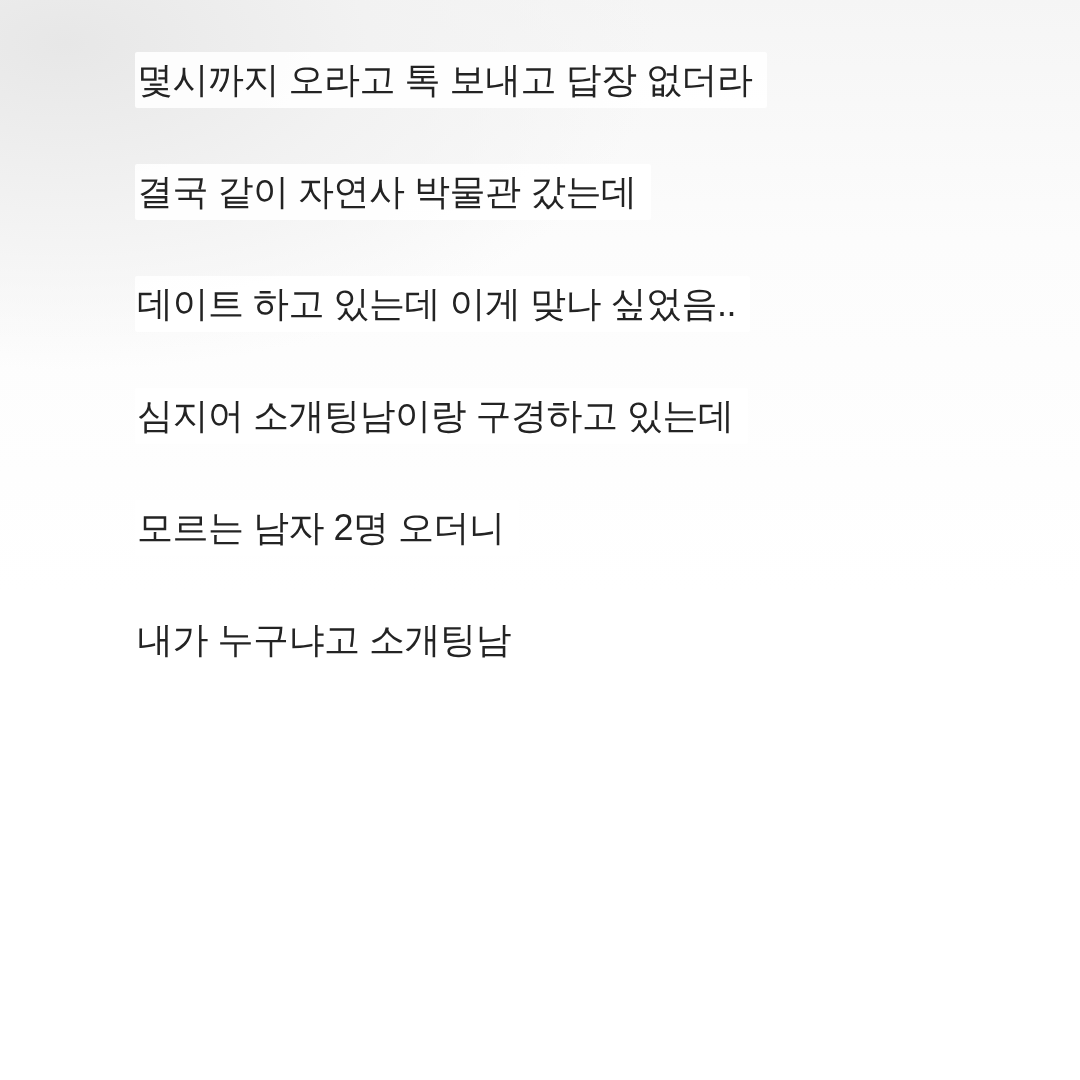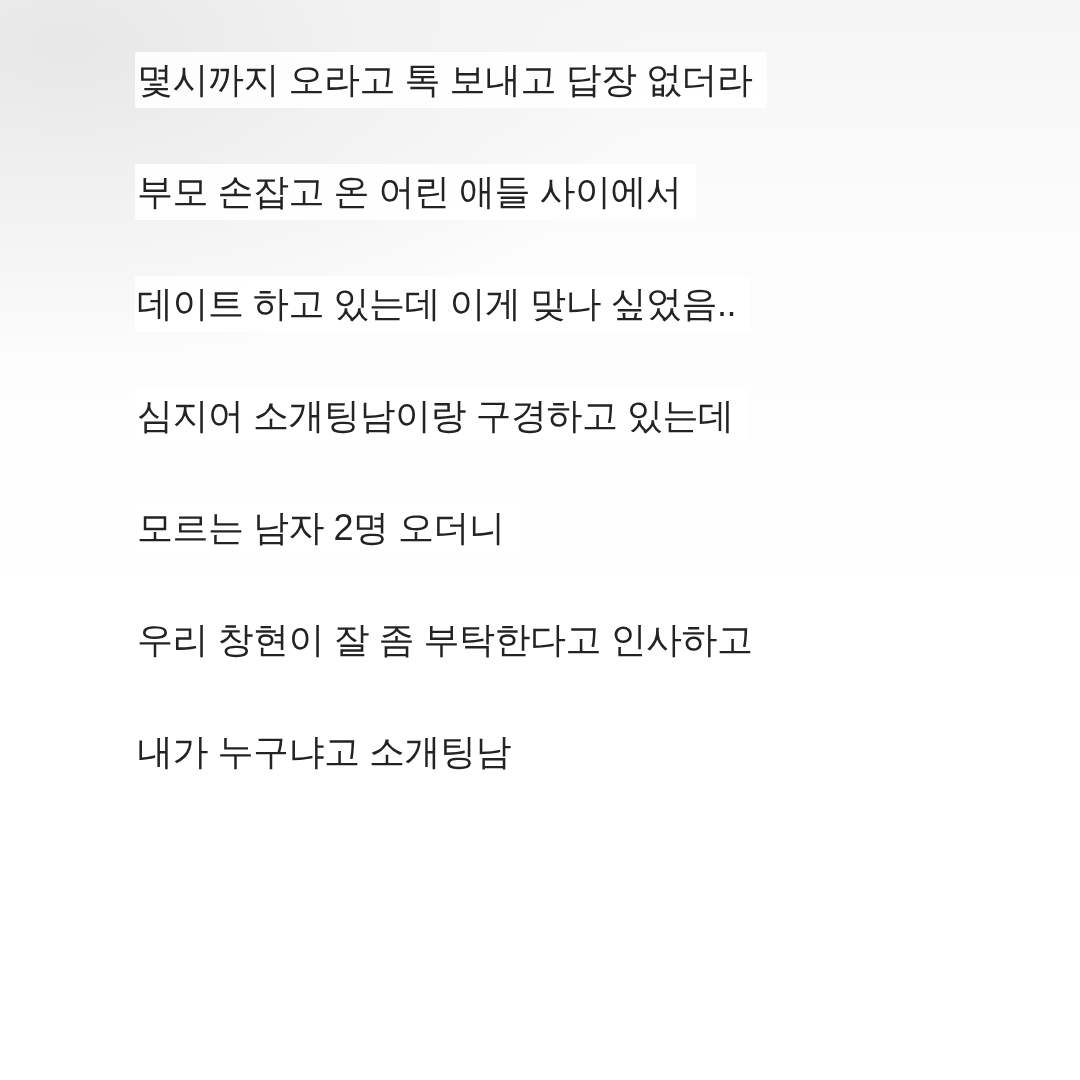--- a/index.html
+++ b/index.html
@@ -38,19 +38,18 @@
     letter-spacing: -0.5px;
     color: #232323;
     white-space: nowrap;
   }
 </style>
 </head>
 <body>
 
 <div class="text-page">
   <p class="text-line"><span>몇시까지 오라고 톡 보내고 답장 없더라</span></p>
-  <p class="text-line"><span>부모 손잡고 온 어린 애들 사이에서</span></p>
+  <p class="text-line"><span>결국 같이 자연사 박물관 갔는데</span></p>
   <p class="text-line"><span>데이트 하고 있는데 이게 맞나 싶었음..</span></p>
   <p class="text-line"><span>심지어 소개팅남이랑 구경하고 있는데</span></p>
   <p class="text-line"><span>모르는 남자 2명 오더니</span></p>
-  <p class="text-line"><span>우리 창현이 잘 좀 부탁한다고 인사하고</span></p>
   <p class="text-line"><span>내가 누구냐고 소개팅남</span></p>
 </div>
 
 </body></html>

